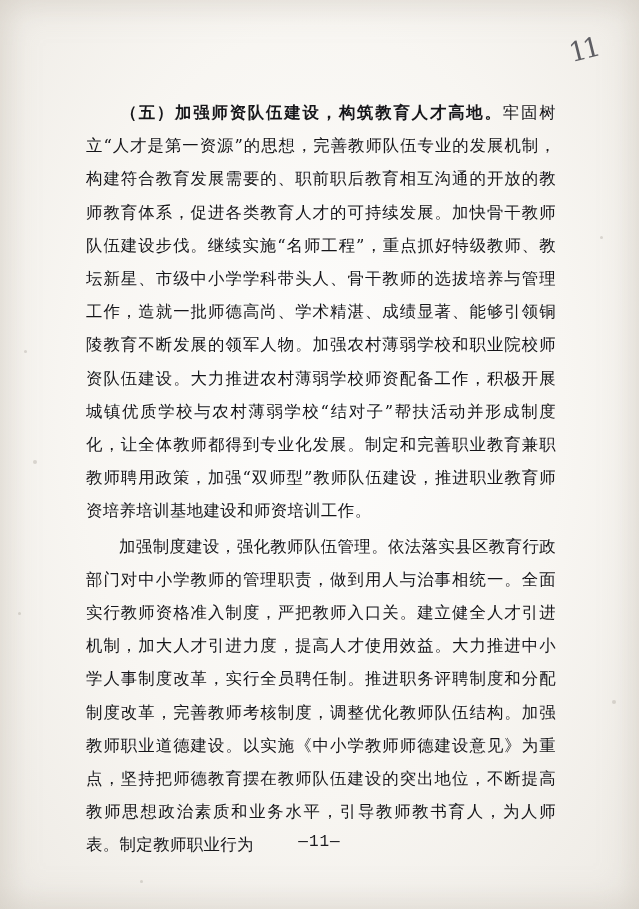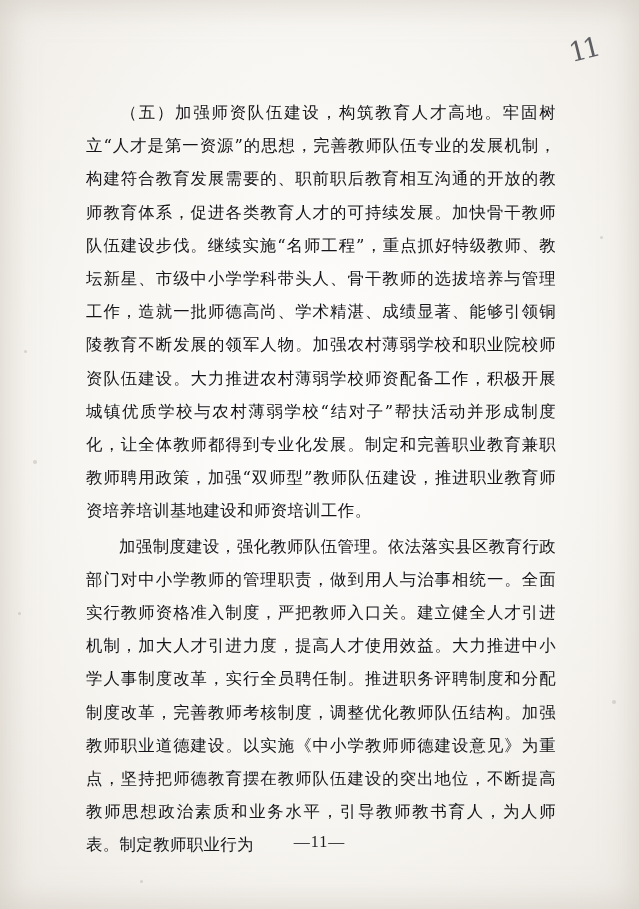--- a/index.html
+++ b/index.html
@@ -60,21 +60,21 @@
     text-align: justify;
     text-justify: inter-ideograph;
     letter-spacing: 0.4px;
     font-family: "DejaVu Serif", serif;
   }
   p.para .indent {
     display: inline-block;
     width: 33px;
   }
   .bold-lead {
-    font-weight: normal;
+    font-weight: bold;
     margin-top: 23px;
   }
   .ghost-line {
     position: absolute;
     left: 86px;
     top: 498px;
     width: 468px;
     height: 40px;
     font-size: 15px;
     line-height: 21px;
@@ -86,21 +86,21 @@
   }
   .page-number {
     position: absolute;
     left: 0;
     right: 0;
     bottom: 58px;
     text-align: center;
     font-size: 16px;
     color: #1a1a1e;
     letter-spacing: 1px;
-    font-family: Liberation Serif, serif;
+    font-family: Liberation Mono, monospace;
   }
   .edge-shadow {
     position: absolute;
     inset: 0;
     box-shadow: inset 0 0 38px rgba(180,172,160,0.35);
     pointer-events: none;
   }
 </style>
 </head>
 <body>

